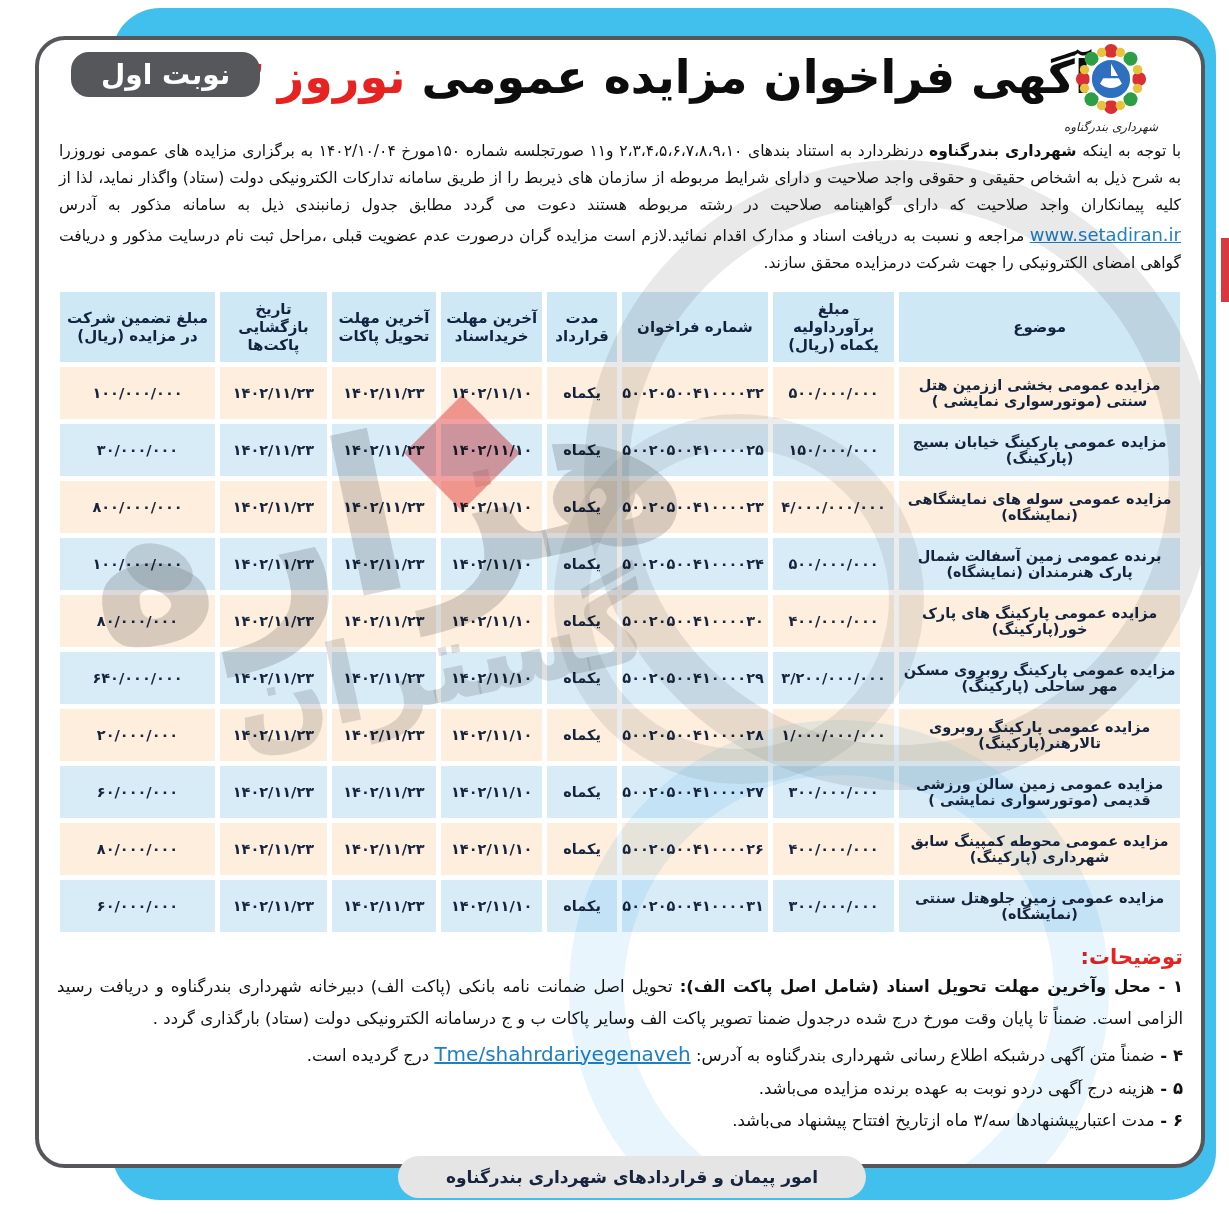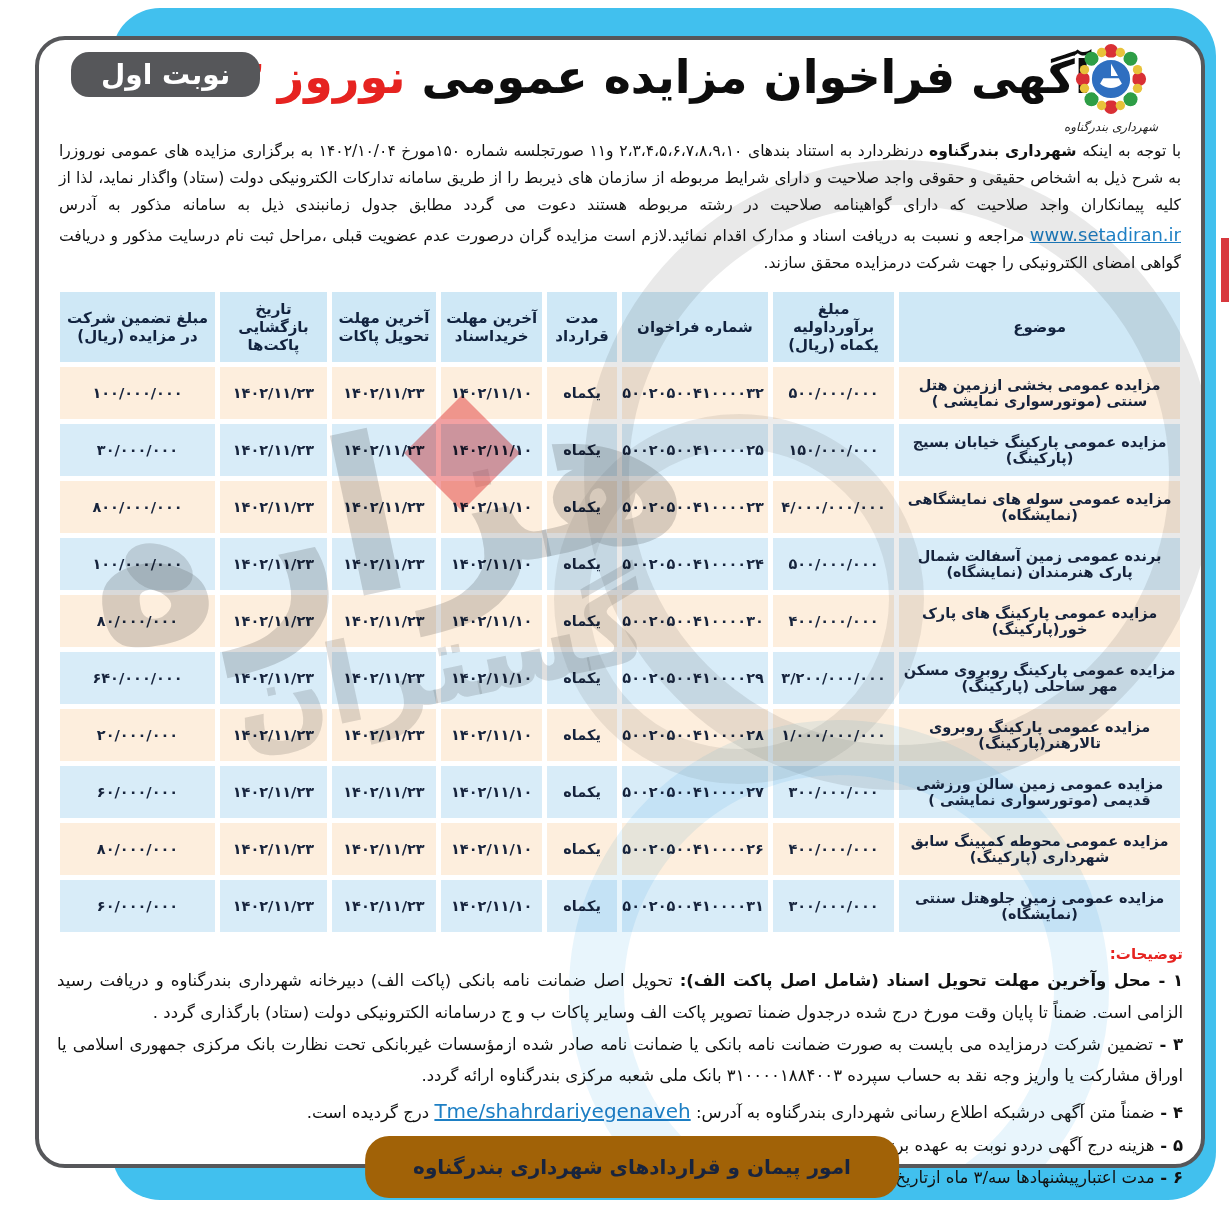--- a/index.html
+++ b/index.html
@@ -31,27 +31,27 @@
   .tbl{width:100%;margin-top:10px;border-collapse:separate;border-spacing:5px;table-layout:fixed;}
   .tbl th{background:#cfe8f6;color:#12233f;font-weight:700;font-size:15px;
           padding:8px 2px;height:44px;}
   .tbl td{text-align:center;font-size:14.5px;color:#16233c;padding:10px 4px;font-weight:600;}
   tr.r-peach td{background:#fdeedd;}
   tr.r-blue td{background:#d8ecf8;}
   col.c1{width:25%;} col.c2{width:10.8%;} col.c3{width:13%;} col.c4{width:6.2%;}
   col.c5{width:9%;} col.c6{width:9.3%;} col.c7{width:9.5%;} col.c8{width:13.8%;}
   
   .notes{margin:8px 2px 0;}
-  .notes-title{color:#e62320;font-weight:800;font-size:15px;margin-bottom:2px;}
+  .notes-title{color:#e62320;font-weight:800;font-size:21px;margin-bottom:2px;}
   .note{font-size:16.5px;line-height:1.92;text-align:justify;}
   .note .num{font-weight:800;}
   .note b{font-weight:800;}
   
   .banner{position:absolute;left:50%;transform:translateX(calc(-50% + 12px));bottom:-34px;
-          background:#a16207;border-radius:24px;padding:19px 48px;font-size:20px;
+          background:#e5e5e5;border-radius:24px;padding:11px 48px;font-size:17px;
           font-weight:800;color:#18243e;white-space:nowrap;z-index:6;}
   
   .wm{position:absolute;inset:0;pointer-events:none;z-index:4;mix-blend-mode:multiply;
       overflow:hidden;border-radius:26px;}
   .wm .w1{position:absolute;left:40px;top:350px;font-size:215px;font-weight:800;
       color:rgba(130,130,130,.30);transform:rotate(-12deg);}
   .wm .w2{position:absolute;left:190px;top:560px;font-size:110px;font-weight:800;
       color:rgba(140,140,140,.28);transform:rotate(-12deg);}
   .wm .ring1{position:absolute;left:545px;top:120px;width:540px;height:540px;
       border:45px solid rgba(120,120,120,.16);border-radius:50%;}
@@ -230,21 +230,20 @@
             <td>۱۴۰۲/۱۱/۲۳</td>
             <td>۶۰/۰۰۰/۰۰۰</td>
           </tr>
         </tbody>
     </table>
 
     <div class="notes">
       <div class="notes-title">توضیحات:</div>
       <div id="notes-list">
           <div class="note"><b class="num">۱ - </b><b>محل وآخرین مهلت تحویل اسناد (شامل اصل پاکت الف):</b> تحویل  اصل ضمانت نامه بانکی (پاکت الف) دبیرخانه شهرداری بندرگناوه  و دریافت رسید الزامی است. ضمناً تا پایان وقت مورخ درج شده درجدول ضمنا تصویر پاکت الف وسایر پاکات ب و ج درسامانه الکترونیکی دولت (ستاد) بارگذاری گردد .</div>
-          <div class="note"><b class="num">۳ - </b>تضمین شرکت درمزایده می بایست به صورت ضمانت نامه بانکی یا ضمانت نامه صادر شده ازمؤسسات غیربانکی تحت نظارت بانک مرکزی جمهوری اسلامی یا اوراق مشارکت یا واریز وجه نقد به حساب سپرده ۳۱۰۰۰۰۱۸۸۴۰۰۳ بانک ملی شعبه مرکزی بندرگناوه ارائه گردد.</div>
           <div class="note"><b class="num">۴ - </b>ضمناً متن آگهی درشبکه اطلاع رسانی شهرداری بندرگناوه به آدرس: <a class="weblink big">Tme/shahrdariyegenaveh</a> درج گردیده است.</div>
           <div class="note"><b class="num">۵ - </b>هزینه درج آگهی دردو نوبت به عهده برنده مزایده می‌باشد.</div>
           <div class="note"><b class="num">۶ - </b>مدت اعتبارپیشنهادها سه/۳ ماه ازتاریخ افتتاح پیشنهاد می‌باشد.</div>
         </div>
     </div>
 
     <div class="banner">امور پیمان و قراردادهای شهرداری بندرگناوه</div>
 
     <div class="wm">
       <span class="w1">هزاره</span>

